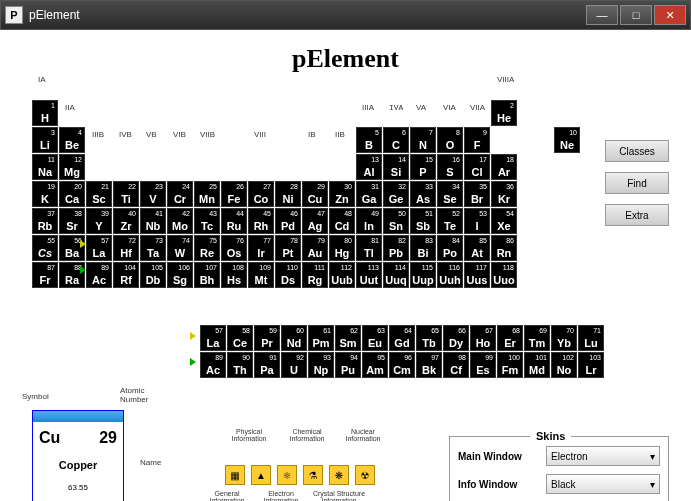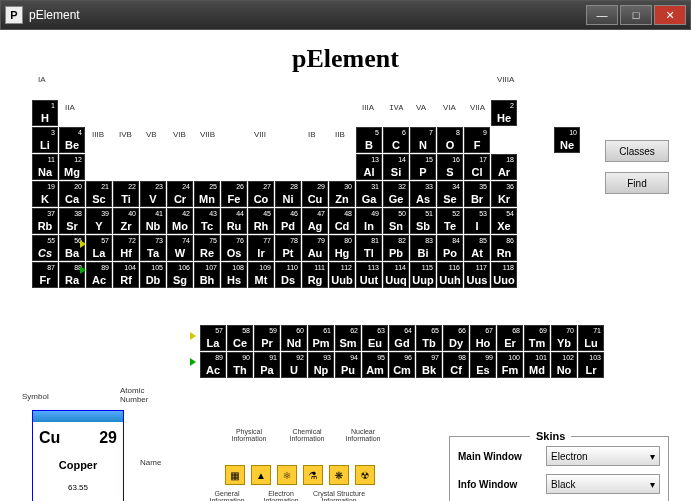--- a/index.html
+++ b/index.html
@@ -553,20 +553,21 @@
       </div>
       <div class="cell" style="left: 378px; top: 27px;">
         <div class="num">103</div>
         <div class="sym">Lr</div>
       </div>
     </div>
 
   <div class="sidebtns" id="sidebtns">
       <div class="sidebtn">Classes</div>
       <div class="sidebtn">Find</div>
+      <div class="sidebtn">Extra</div>
     </div>
 
   <div class="leglabel" style="left:22px;top:362px">Symbol</div>
   <div class="leglabel" style="left:120px;top:356px;white-space:pre">Atomic
 Number</div>
   <div class="leglabel" style="left:140px;top:428px">Name</div>
 
   <div class="preview">
     <div class="hdr"></div>
     <div class="psym">Cu</div>

